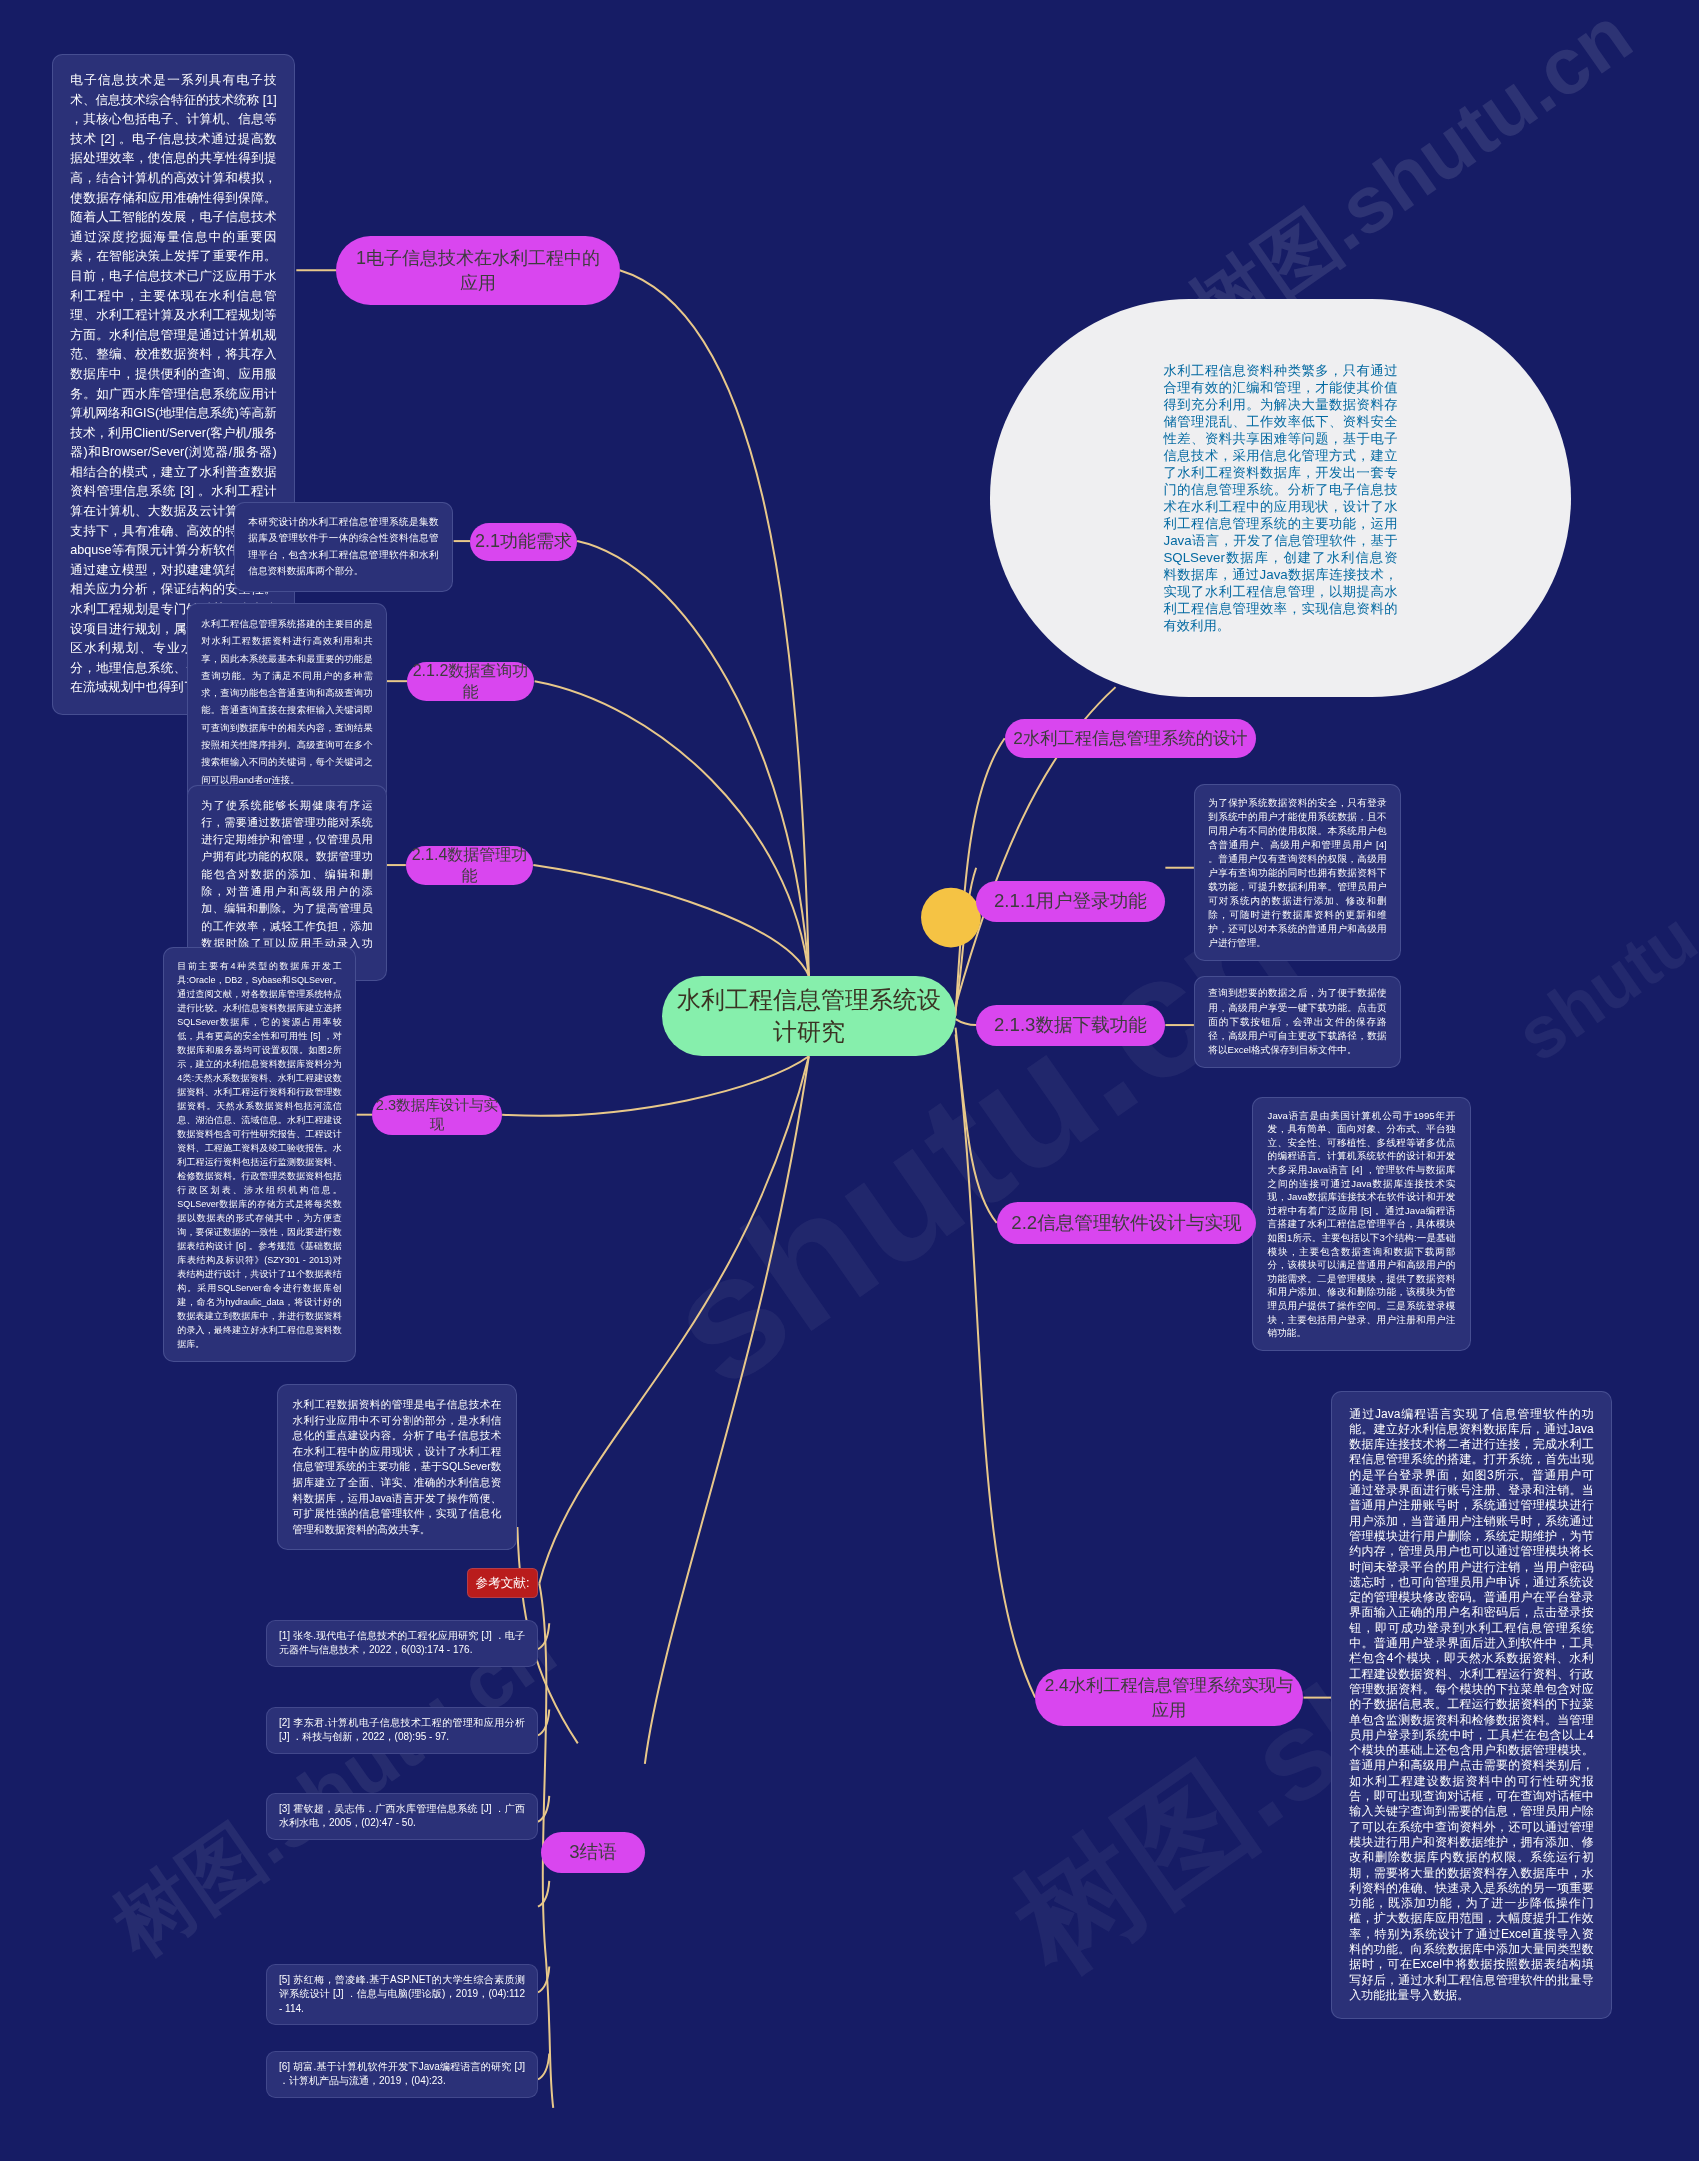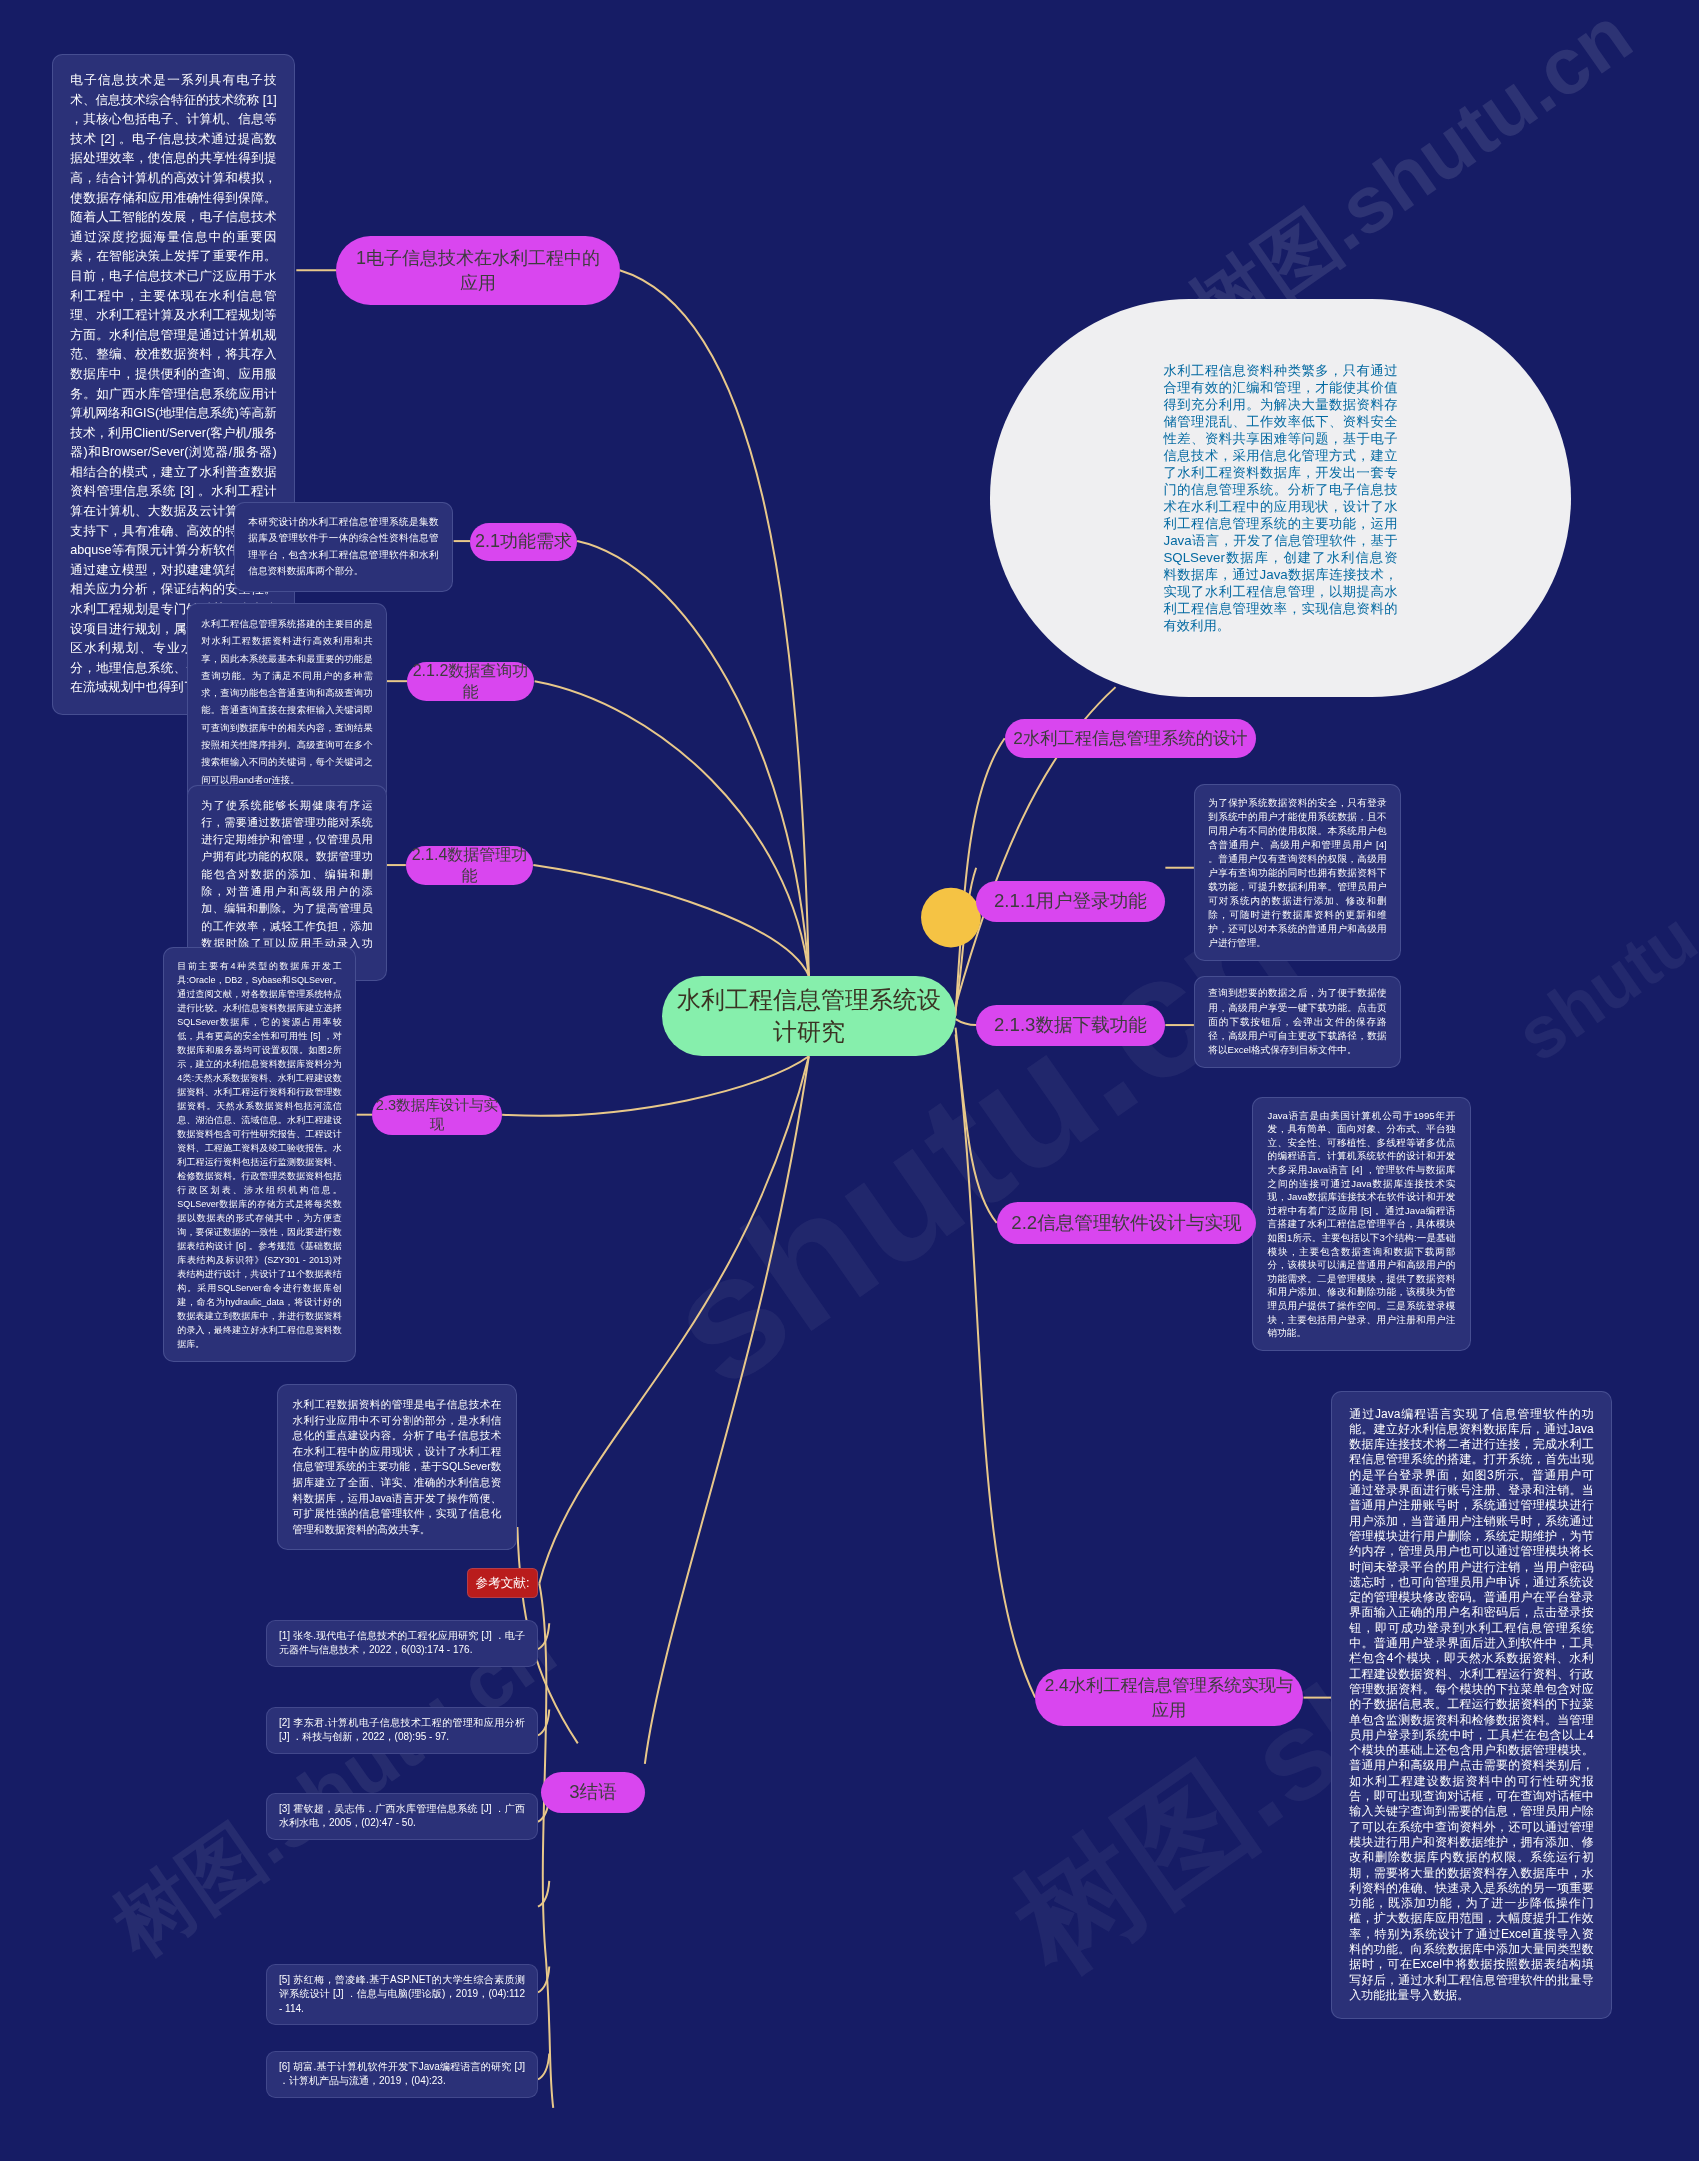--- a/index.html
+++ b/index.html
@@ -152,21 +152,21 @@
   </div>
 
   <div class="pill" style="left:997px;top:1202px;width:259px;height:42px;font-size:18.6px;">
     <span>2.2信息管理软件设计与实现</span>
   </div>
 
   <div class="pill" style="left:1035px;top:1669px;width:268px;height:57px;font-size:17.3px;line-height:25px;padding:0 6.6px;">
     <span>2.4水利工程信息管理系统实现与应用</span>
   </div>
 
-  <div class="pill" style="left:541px;top:1772px;width:104px;height:41px;font-size:18.6px;">
+  <div class="pill" style="left:541px;top:1832px;width:104px;height:41px;font-size:18.6px;">
     <span>3结语</span>
   </div>
 
   <div class="labelbox" style="left:467px;top:1568px;width:69px;height:28px;font-size:12.6px;">
     <span>参考文献:</span>
   </div>
 
   <div class="refbox" style="top:1620px;">
     <span>[1] 张冬.现代电子信息技术的工程化应用研究 [J] ．电子元器件与信息技术，2022，6(03):174 - 176.</span>
   </div>

